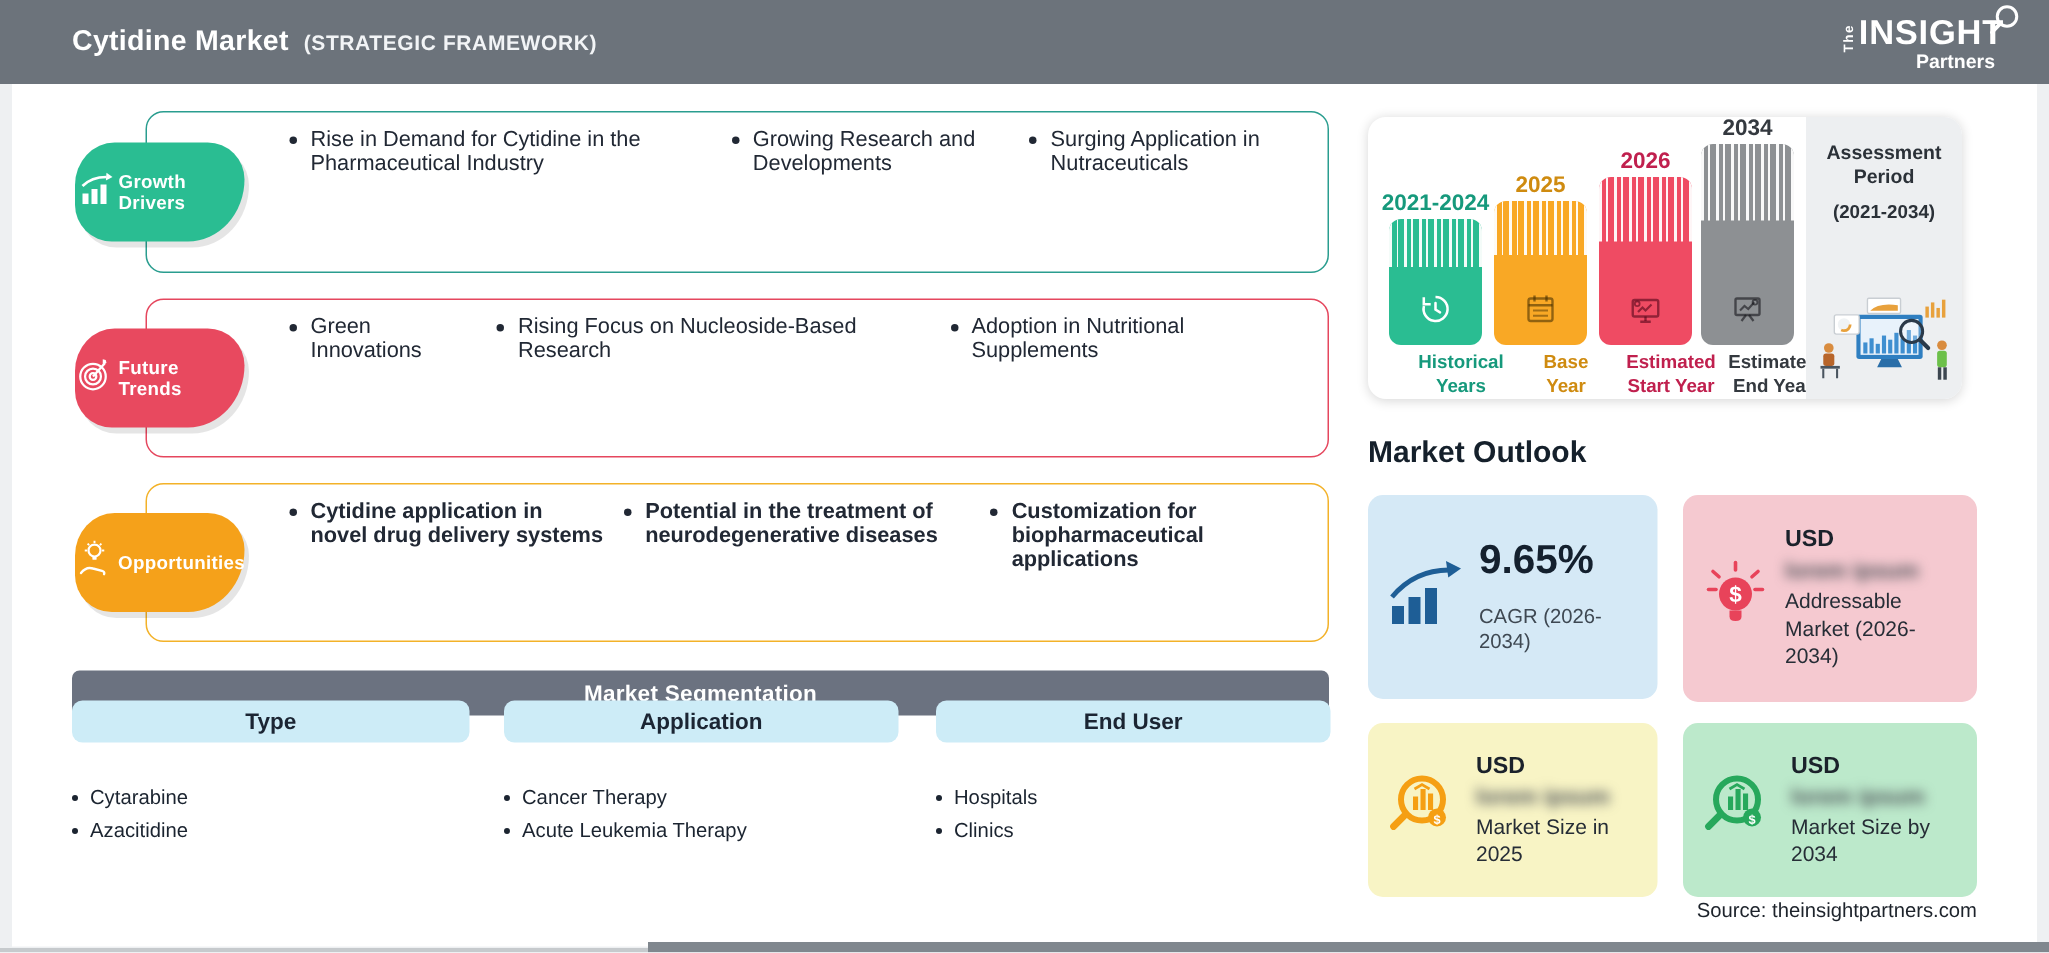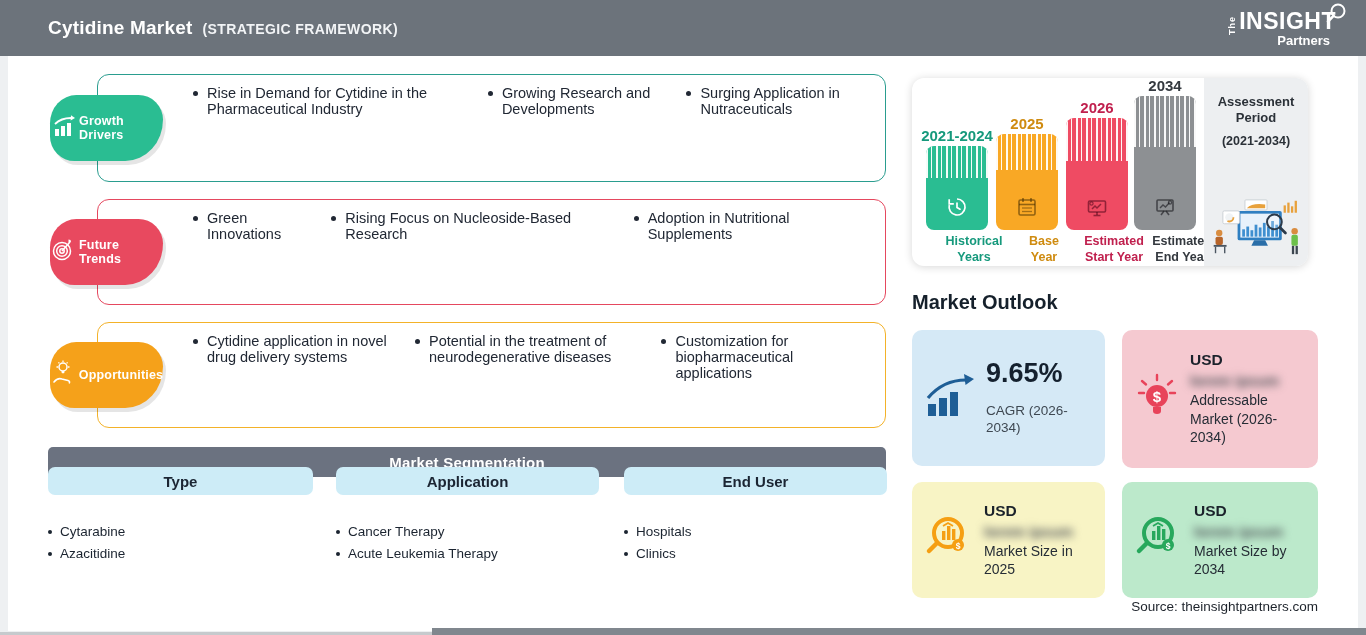--- a/index.html
+++ b/index.html
@@ -16,21 +16,21 @@
   .logo-the{writing-mode:vertical-rl;transform:rotate(180deg);font-size:9px;font-weight:bold;letter-spacing:1px;margin-top:6px;margin-right:2px;}
   .logo-main{display:flex;flex-direction:column;align-items:flex-end;line-height:1;}
   .logo-insight{font-size:23px;font-weight:bold;letter-spacing:.5px;}
   .logo-partners{font-size:13px;font-weight:bold;margin-top:1px;margin-right:6px;}
   .logo-mag{position:absolute;right:-12px;top:-8px;}
 
   
   .fw-box{position:absolute;left:97px;width:789px;background:#fff;border-radius:12px;box-sizing:border-box;display:flex;justify-content:center;gap:13px;padding:10px 20px 10px 95px;}
   .fw-box.gd{top:74px;height:108px;border:1.6px solid #2a9d8f;}
   .fw-box.ft{top:199px;height:106px;border:1.6px solid #e5475e;}
-  .fw-box.op{top:322px;height:106px;border:1.6px solid #f3b229;}
+  .fw-box.op{top:322px;height:106px;border:1.6px solid #f3b229;font-weight:bold;}
   .fw-item{display:flex;align-items:flex-start;gap:9px;font-size:14.5px;color:#212834;}
   .fw-item .dot{width:5px;height:5px;border-radius:50%;background:#212834;margin-top:6px;flex:none;}
 
   .fw-badge{position:absolute;left:50px;width:113px;height:66px;z-index:3;display:flex;align-items:center;justify-content:center;gap:3px;color:#fff;border-radius:28px 26px 40px 26px / 30px 26px 44px 26px;box-shadow:3px 4px 0 rgba(0,0,0,.10);}
   .fw-badge.gd{top:95px;background:#2abd92;}
   .fw-badge.ft{top:219px;background:#e8495f;}
   .fw-badge.op{top:342px;background:#f5a11a;}
   .fw-badge-label{font-size:12.5px;font-weight:bold;letter-spacing:.2px;}
 
   

